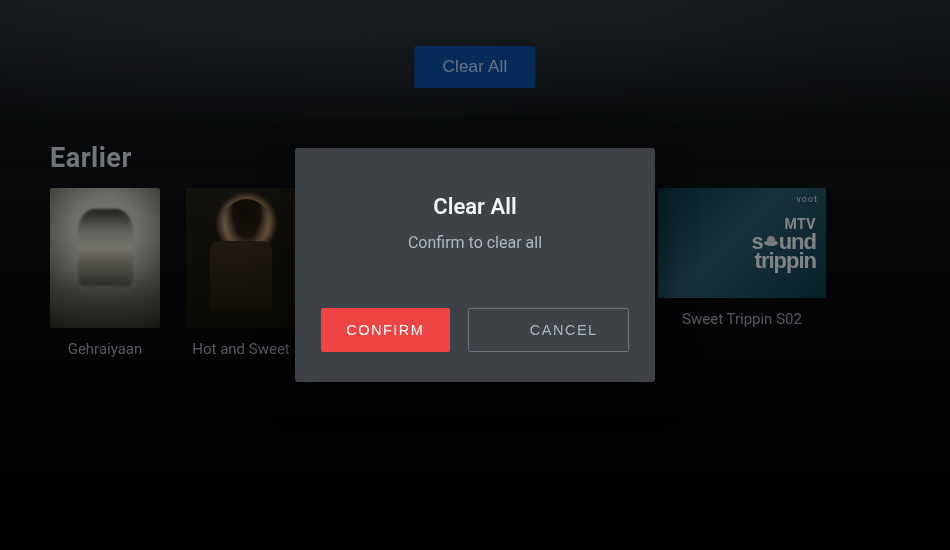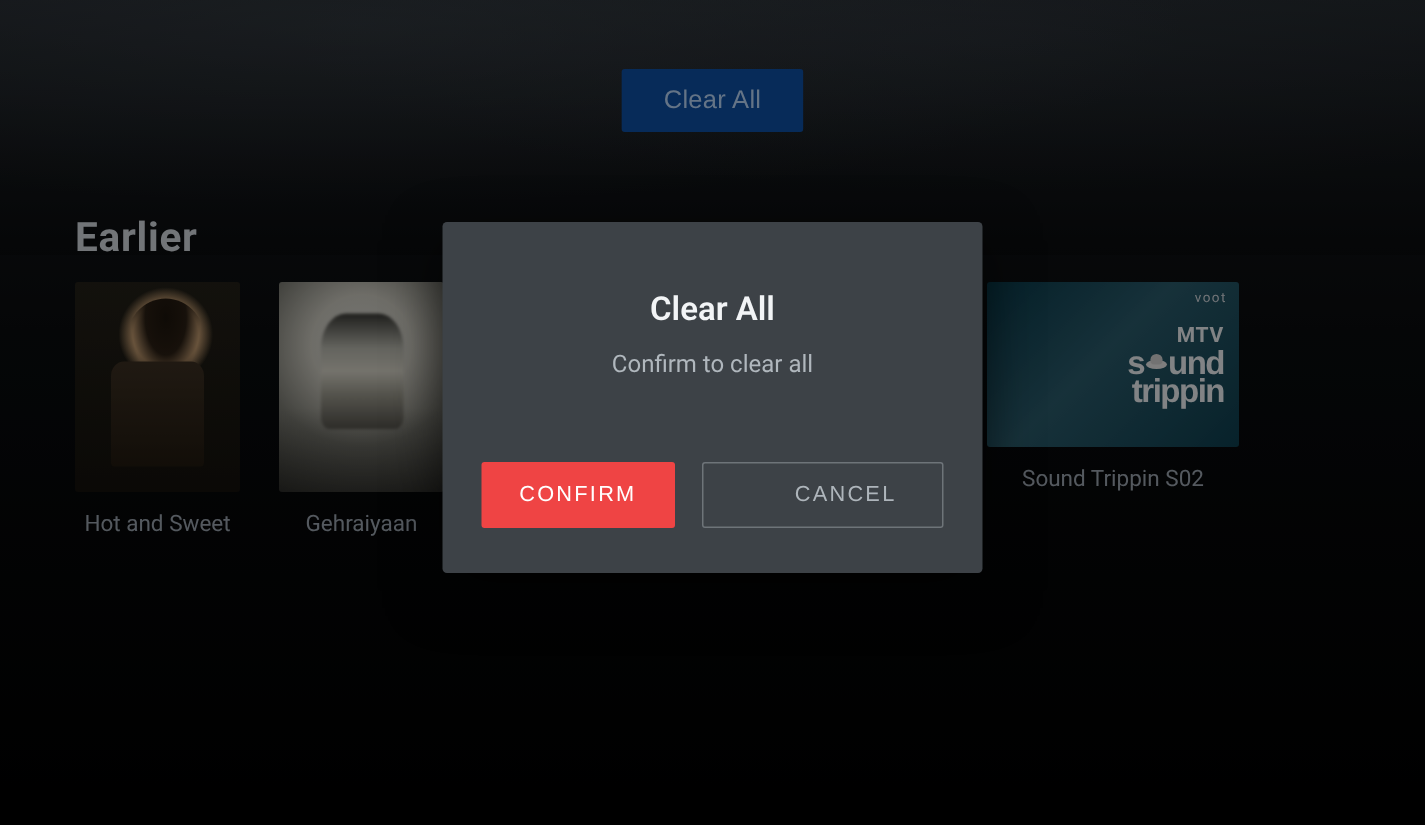--- a/index.html
+++ b/index.html
@@ -260,43 +260,43 @@
 
 <div class="app">
   <div class="hero-bg"></div>
 
   <button class="clear-all-top">Clear All</button>
 
   <h2 class="section-title">Earlier</h2>
 
   <div class="row">
     <div class="card">
+      <div class="thumb gehraiyaan"></div>
+      <div class="card-label">Gehraiyaan</div>
+    </div>
+
+    <div class="card">
       <div class="thumb hot-sweet"></div>
       <div class="card-label">Hot and Sweet</div>
-    </div>
-
-    <div class="card">
-      <div class="thumb gehraiyaan"></div>
-      <div class="card-label">Gehraiyaan</div>
     </div>
 
     <div style="width:310px; flex:0 0 310px"></div>
 
     <div class="card wide">
       <div class="thumb wide sound-trippin">
         <span class="sound-overlay">voot</span>
         <div class="sound-logo">
           <span class="mtv">MTV</span>
           <span class="st1">
             <span>s</span><span class="saucer"></span><span>und</span>
           </span>
           <span class="st1">trippin</span>
         </div>
       </div>
-      <div class="card-label">Sound Trippin S02</div>
+      <div class="card-label">Sweet Trippin S02</div>
     </div>
 
   </div>
 
   <div class="dim-overlay"></div>
 
   <div class="dialog" role="dialog">
     <div class="dialog-title">Clear All</div>
     <div class="dialog-message">Confirm to clear all</div>
     <div class="dialog-actions">

